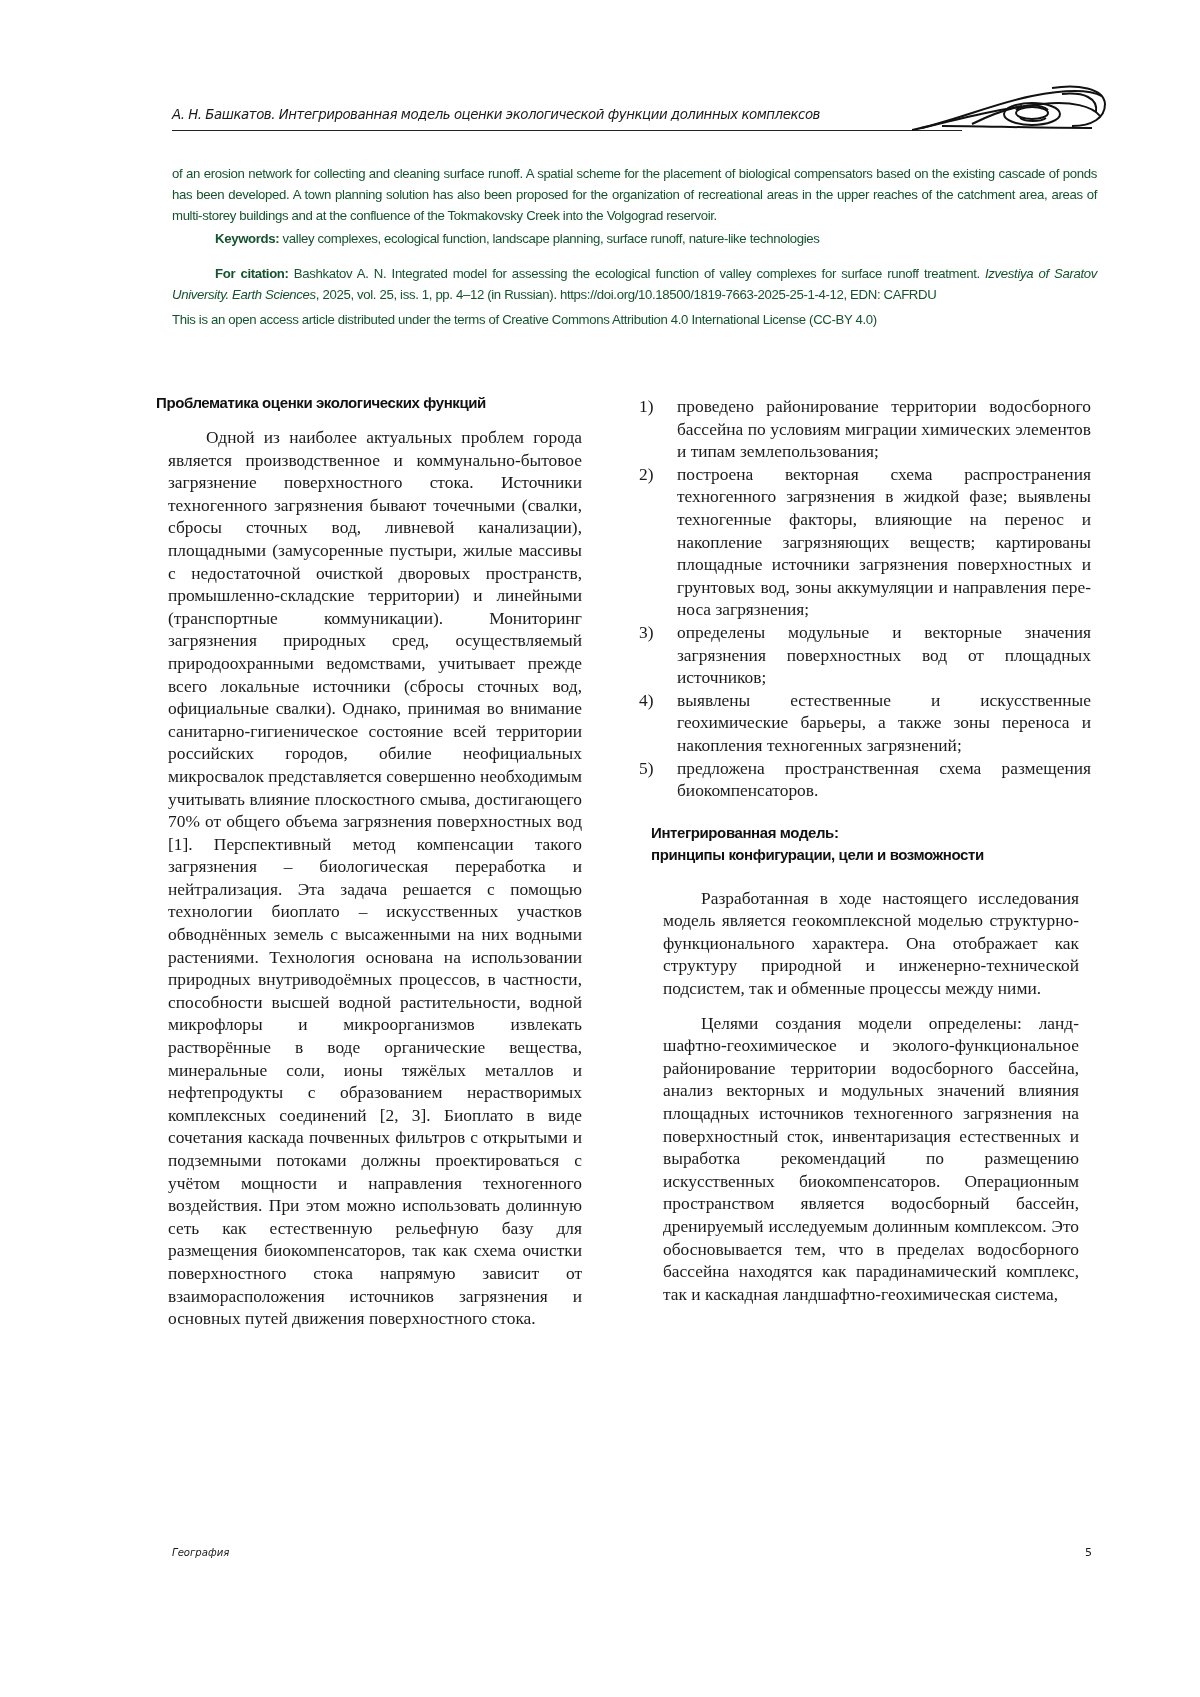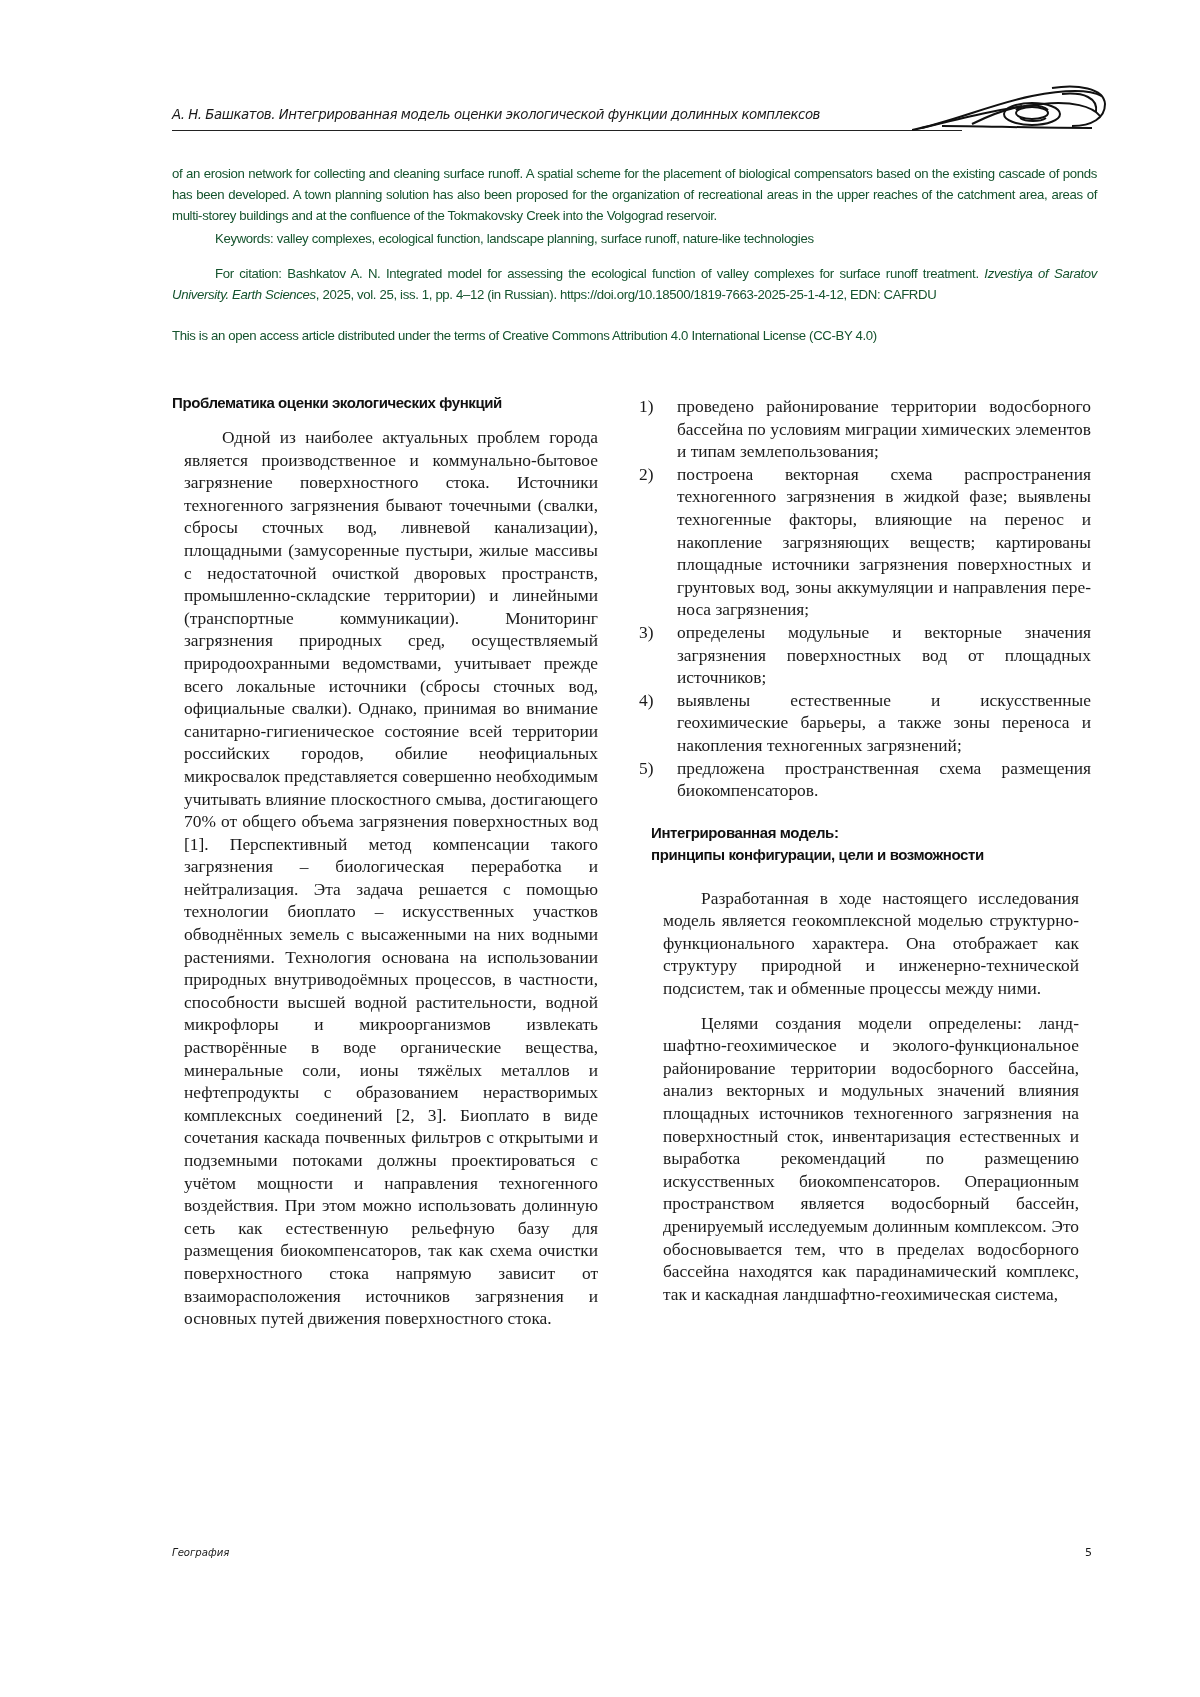--- a/index.html
+++ b/index.html
@@ -16,27 +16,27 @@
   .running-head .rh-rule {
     position: absolute; left: 0; top: 30px; width: 790px; height: 1px; background: #222;
   }
   .running-head .ornament { position: absolute; left: 740px; top: -18px; width: 195px; height: 52px; }
 
   .abstract { position: absolute; left: 172px; top: 163px; width: 925px;
     font-family: "Liberation Sans", sans-serif; font-size: 13.2px; line-height: 21.2px; color: #14532d; }
   .abstract p { margin: 0; text-align: justify; letter-spacing: -0.35px; }
   .abstract .kw { margin-top: 1px; }
   .abstract .cite { margin-top: 14px; }
-  .abstract .license { margin-top: 20px; }
-  .abstract b { font-weight: normal; padding-left: 43px; }
+  .abstract .license { margin-top: 4px; }
+  .abstract b { font-weight: bold; padding-left: 43px; }
   .abstract i { font-style: italic; }
 
   .col { position: absolute; top: 392px; width: 438px;
     font-family: "Liberation Serif", serif; font-size: 17.4px; line-height: 22.6px; color: #1a1a1a; }
-  .col-left { left: 172px; }
+  .col-left { left: 156px; }
   .col-right { left: 651px; width: 440px; top: 395px; }
   .col p { margin: 12px; text-align: justify; hyphens: manual; }
   .col p.indent { text-indent: 38px; }
   .section-heading {
     font-family: "Liberation Sans", sans-serif; font-weight: bold; font-size: 15px; line-height: 22px;
     letter-spacing: -0.4px; margin: 0 0 12px 0; color: #111;
   }
   .col-right .section-heading { margin-top: 20px; margin-bottom: 21px; }
   ol.tasks { list-style: none; margin: 0; padding: 0; }
   ol.tasks li { position: relative; padding-left: 26px; text-align: justify; }

